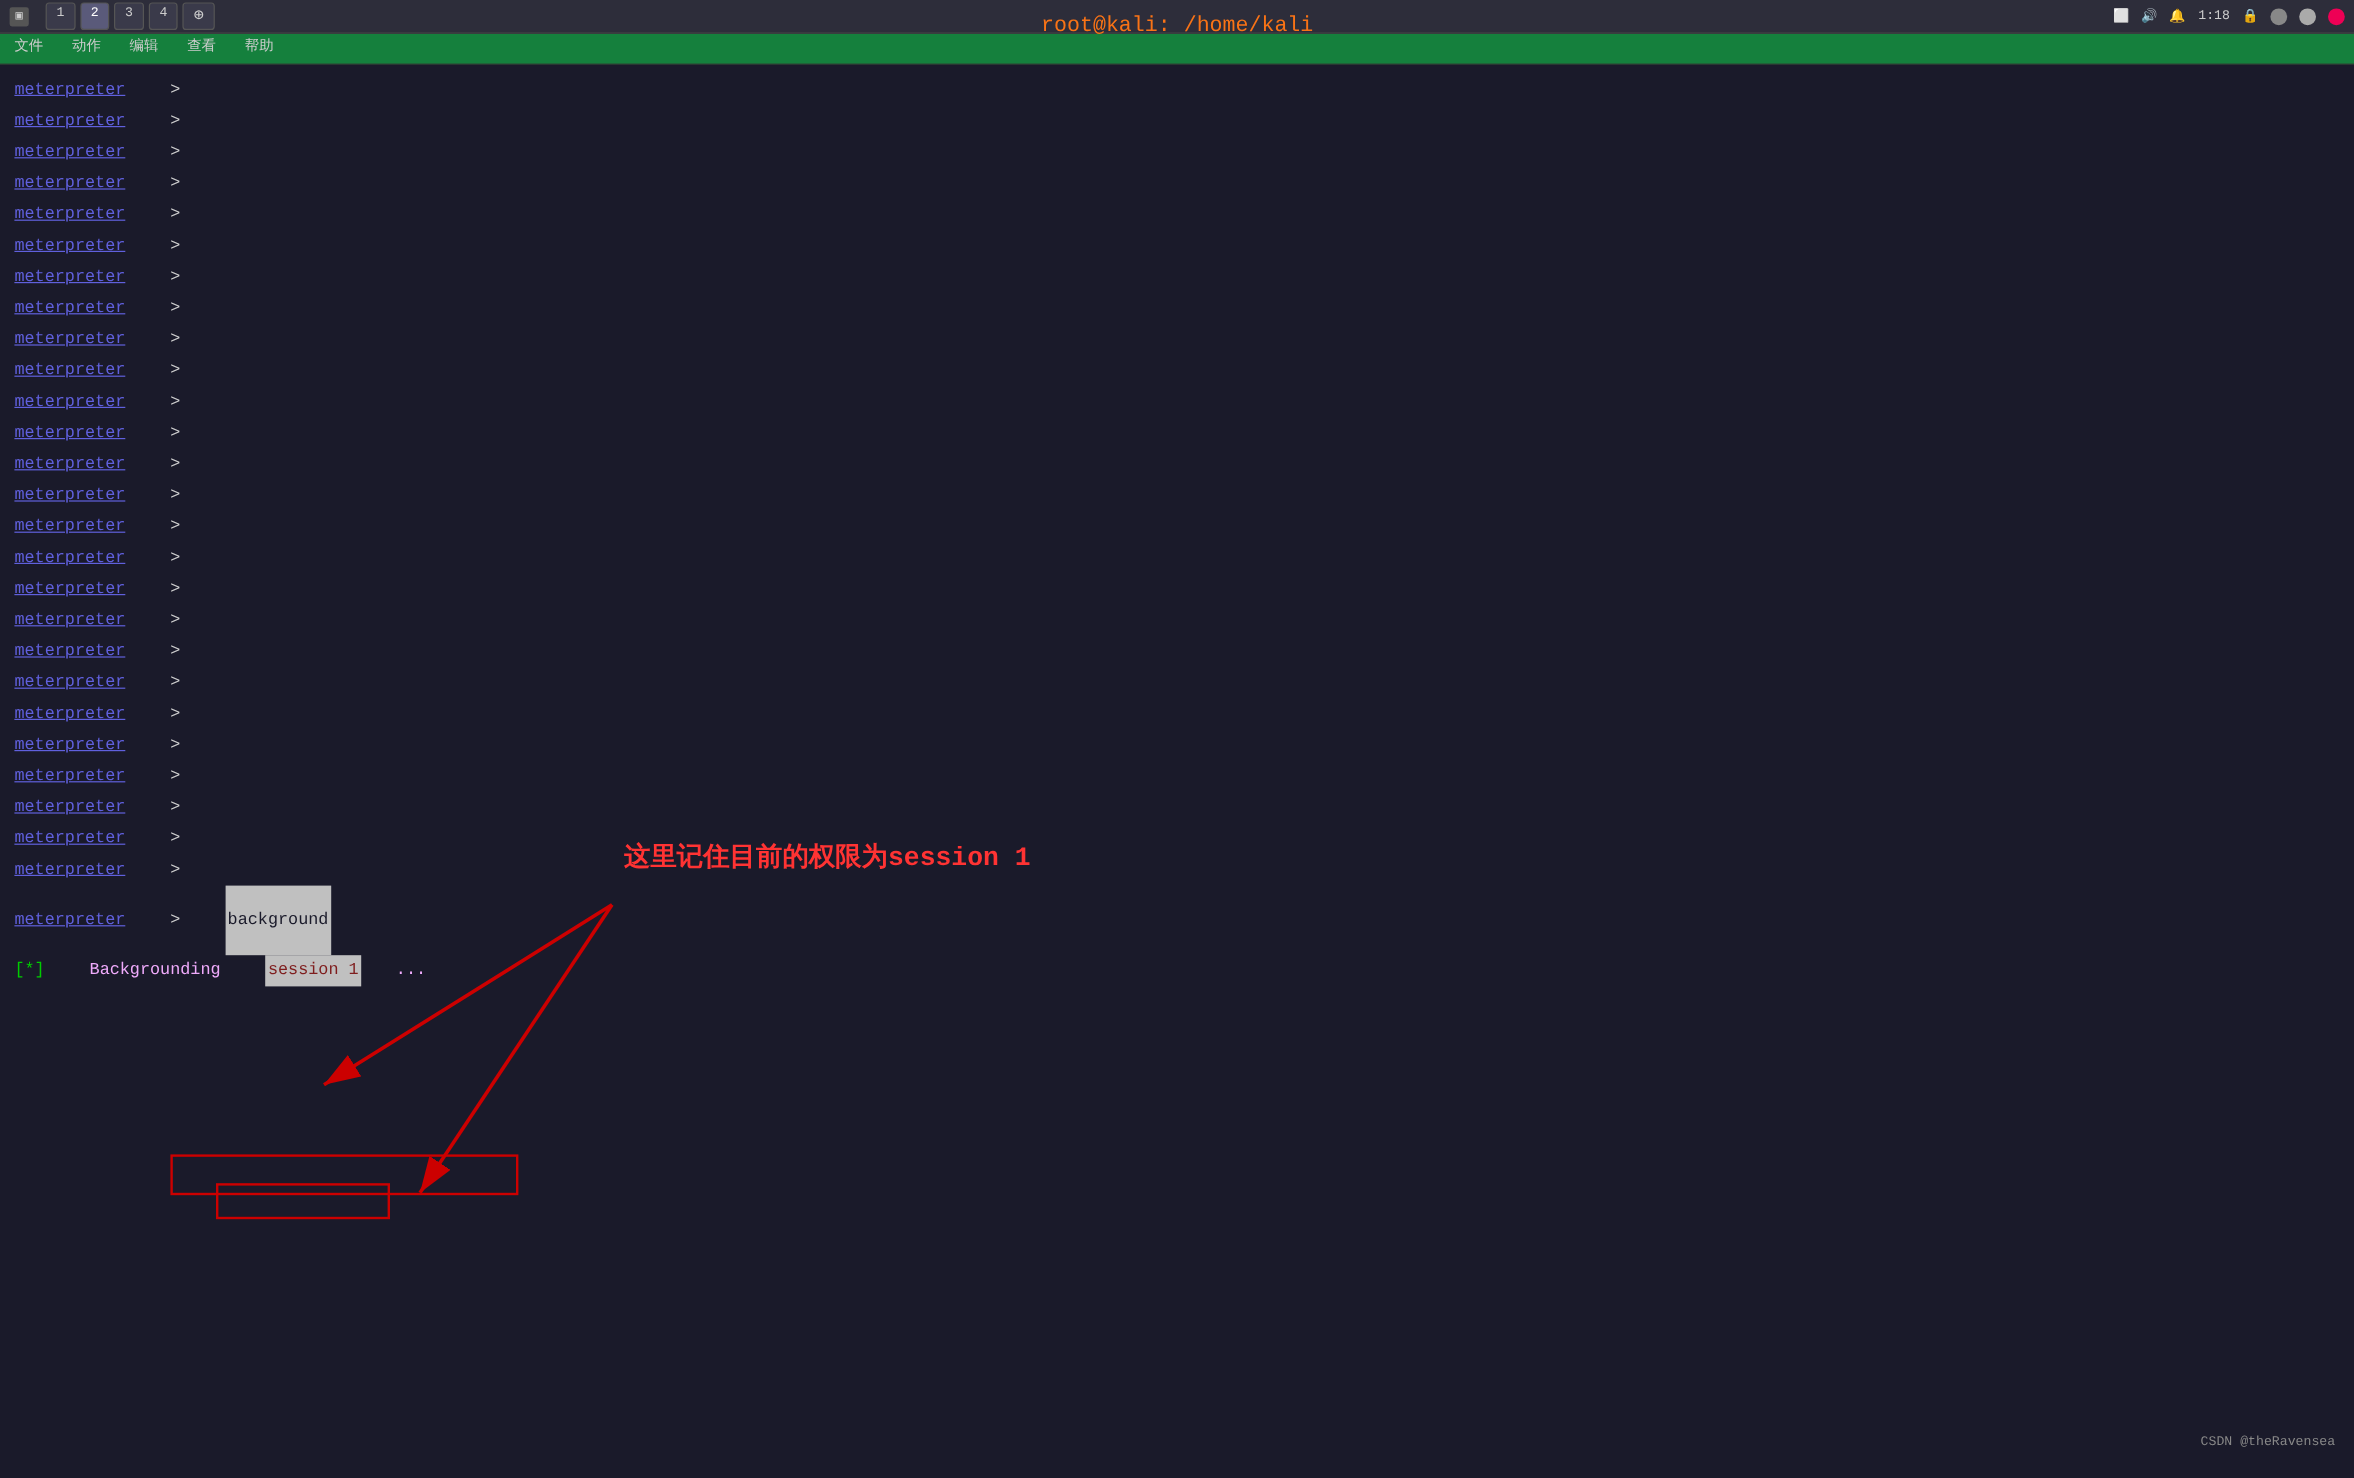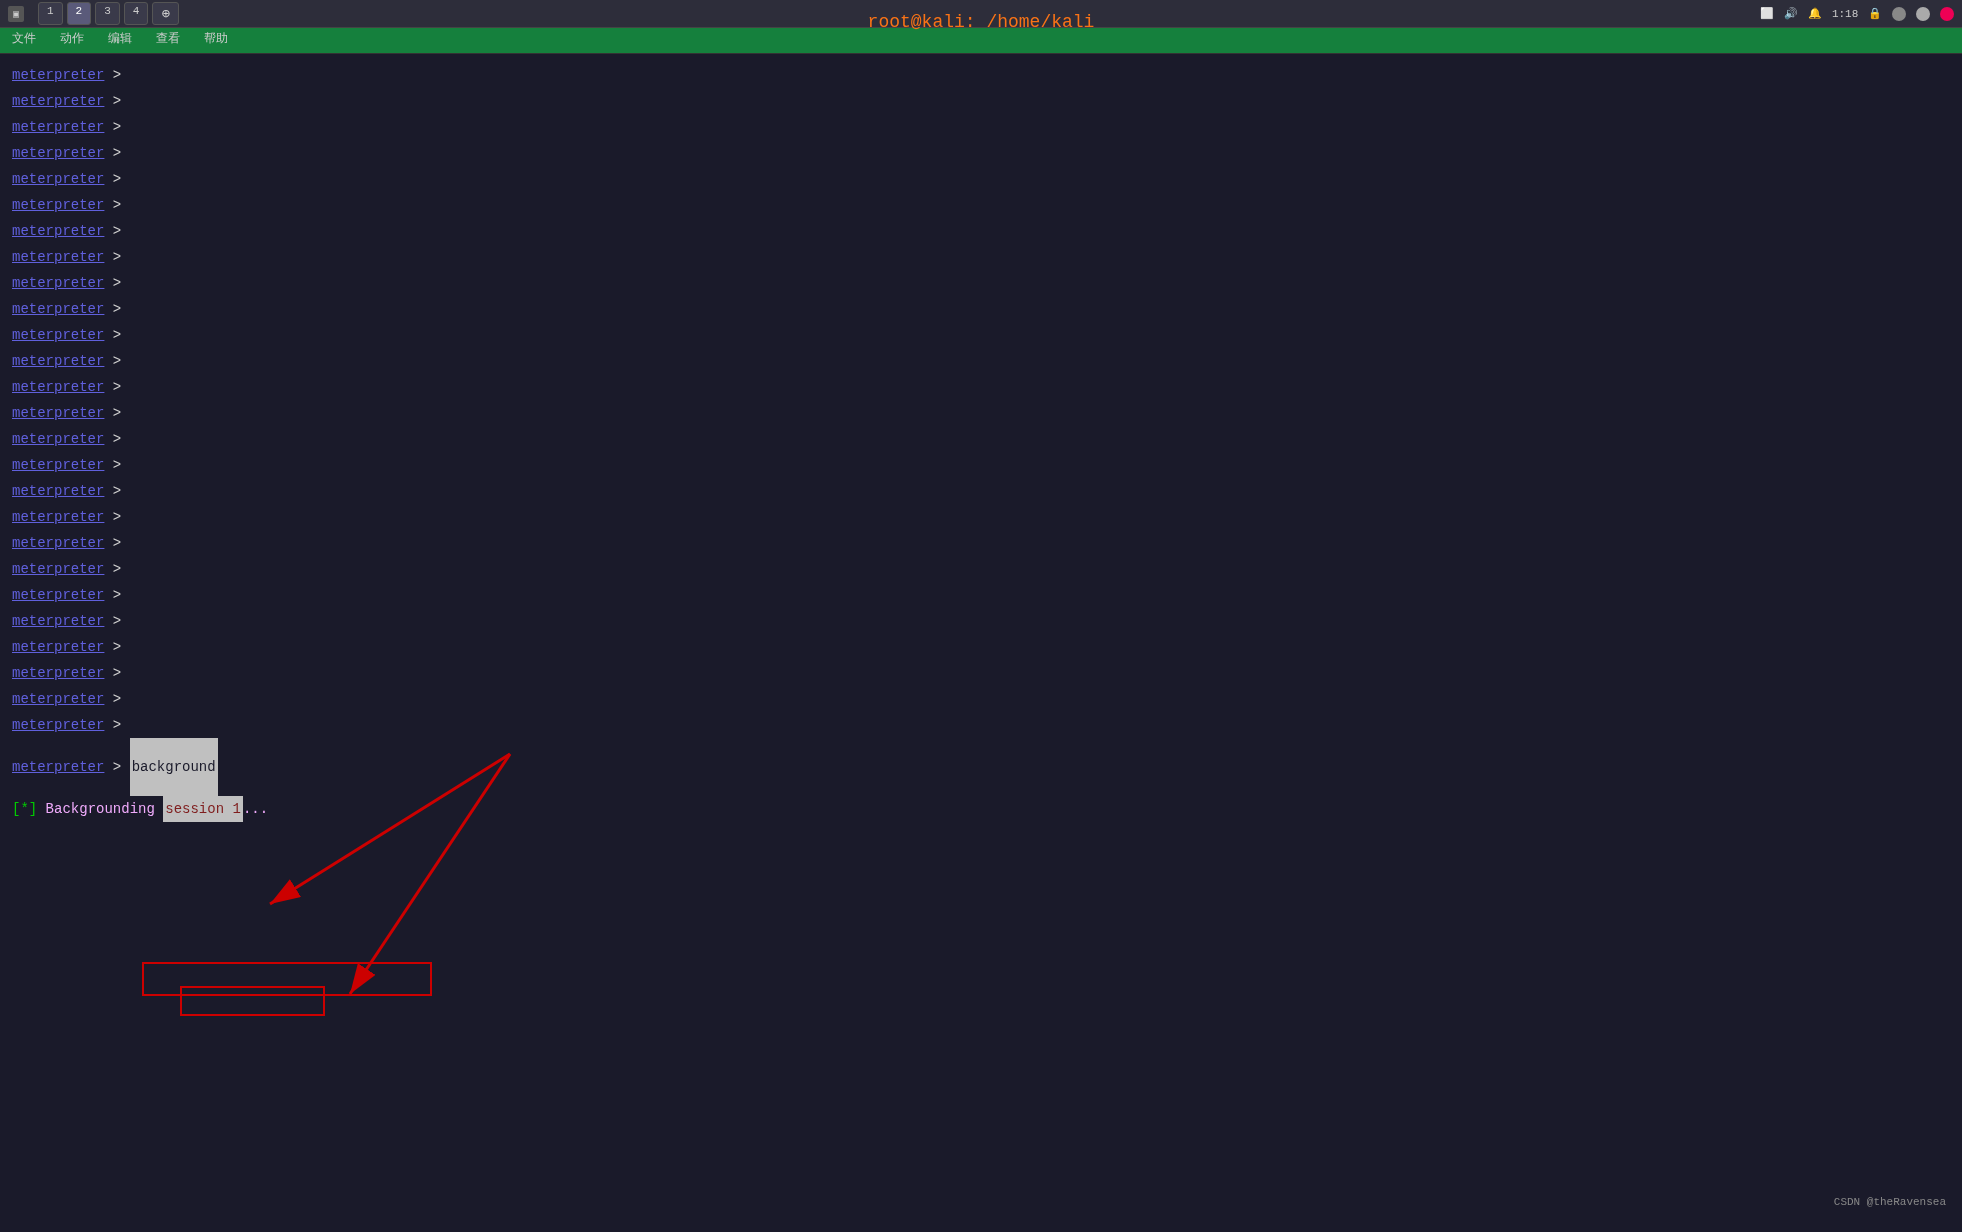--- a/index.html
+++ b/index.html
@@ -120,20 +120,21 @@
       position: relative;
     }
 
     .term-line {
       font-size: 14px;
       line-height: 26px;
       color: #d0d0d0;
       white-space: pre;
       display: flex;
       align-items: center;
+      gap: 29px;
     }
 
     .prompt-meterpreter {
       color: #6060dd;
       text-decoration: underline;
       font-size: 14px;
     }
 
     .prompt-arrow {
       color: #d0d0d0;
@@ -292,19 +293,20 @@
       <marker id="arrowhead" markerWidth="10" markerHeight="7" refX="10" refY="3.5" orient="auto">
         <polygon points="0 0, 10 3.5, 0 7" fill="#cc0000"></polygon>
       </marker>
     </defs>
 
     <line x1="510" y1="700" x2="270" y2="850" stroke="#cc0000" stroke-width="3" marker-end="url(#arrowhead)"></line>
 
     <line x1="510" y1="700" x2="350" y2="940" stroke="#cc0000" stroke-width="3" marker-end="url(#arrowhead)"></line>
   </svg>
 
+  <div style="position:absolute; top: 645px; left: 520px; color:#ff3333; font-size:22px; font-weight:bold; font-family:'Courier New',Courier,monospace;">这里记住目前的权限为session 1</div>
 
   <div style="position:absolute; top:908px; left:142px; width:290px; height:34px; border:2px solid #cc0000;"></div>
 
   <div style="position:absolute; top:932px; left:180px; width:145px; height:30px; border:2px solid #cc0000;"></div>
 </div>
 
 <div class="watermark">CSDN @theRavensea</div>
 
 </body></html>

